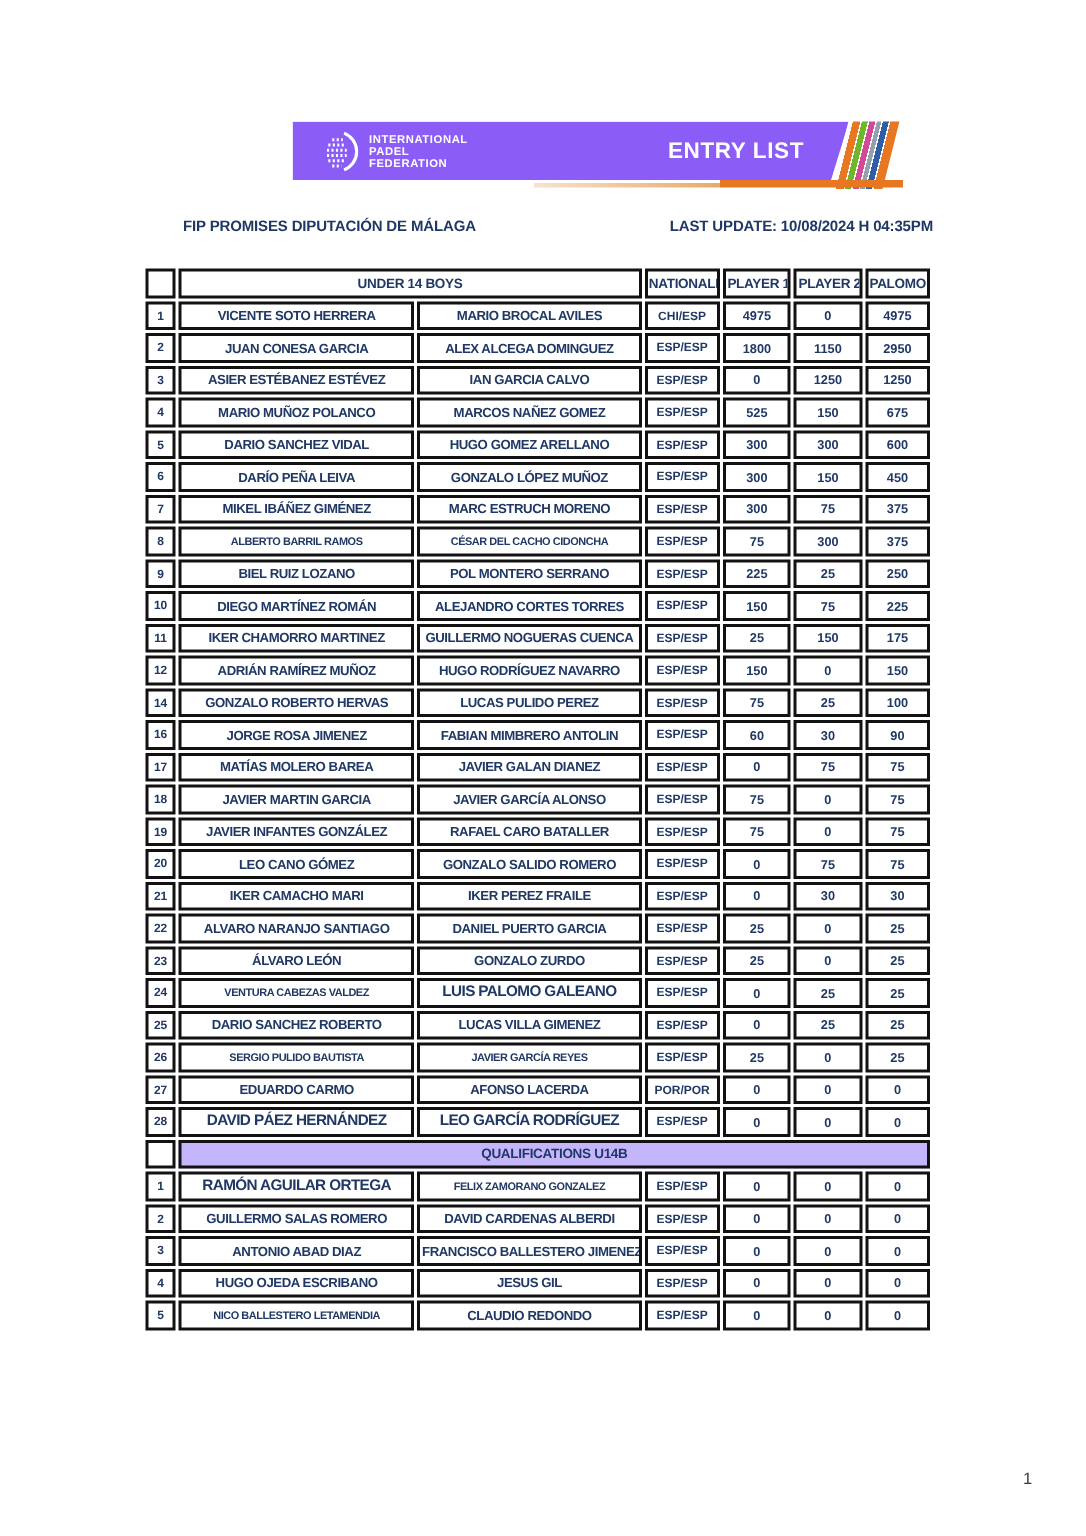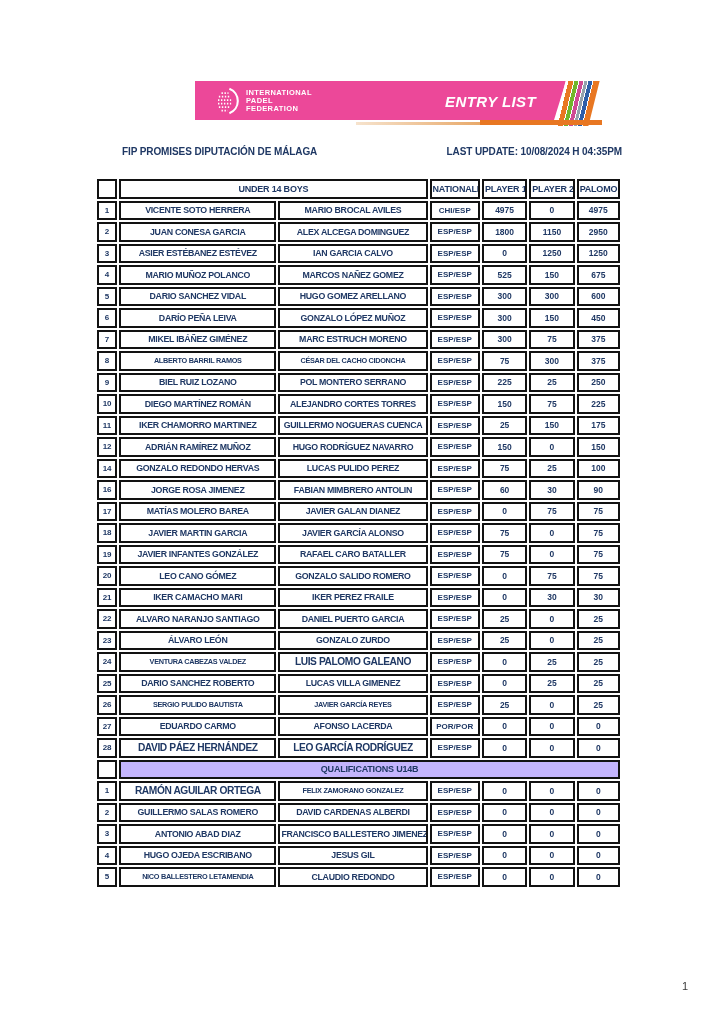--- a/index.html
+++ b/index.html
@@ -1,27 +1,27 @@
 <!DOCTYPE html>
 <html><head>
 <meta charset="utf-8">
 <style>
   html,body{margin:0;padding:0;}
   body{background:#888;font-family:"Liberation Sans",sans-serif;}
   .page{position:relative;width:724px;height:1024px;background:#ffffff;margin:0 auto;overflow:hidden;}
 
   
-  .banner{position:absolute;left:195px;top:81px;width:371px;height:39px;background:#ec4899;
+  .banner{position:absolute;left:195px;top:81px;width:371px;height:39px;background:#8b5cf6;
           clip-path:polygon(0 0,100% 0,calc(100% - 12px) 100%,0 100%);
           display:flex;align-items:center;}
   .logo{display:flex;align-items:center;gap:7px;margin-left:16px;}
   .logo svg{display:block;}
   .logo-text{color:#fff;font-weight:bold;font-size:7.5px;line-height:8px;letter-spacing:.4px;}
   .entry-title{position:absolute;right:30px;top:50%;transform:translateY(-50%);
-               color:#fff;font-weight:800;font-style:italic;font-size:15px;letter-spacing:.4px;}
+               color:#fff;font-weight:800;font-size:15px;letter-spacing:.4px;}
   .stripes{position:absolute;left:560px;top:81px;width:34px;height:45px;transform:skewX(-14deg);
            background:linear-gradient(90deg,
              #ffffff 0 3px,#e87722 3px 8px,#ffffff 8px 9px,#70b62b 9px 13px,#ffffff 13px 14px,
              #d04a95 14px 18px,#ffffff 18px 19px,#93a1ad 19px 22px,#ffffff 22px 23px,
              #2e5ea8 23px 27px,#ffffff 27px 28px,#e87722 28px 34px);}
   .underbar-peach{position:absolute;left:356px;top:122px;width:124px;height:3px;
                   background:linear-gradient(90deg,#f6e3cd,#e8a96a);}
   .underbar-orange{position:absolute;left:480px;top:120px;width:122px;height:5px;background:#e87722;}
 
   
@@ -208,21 +208,21 @@
           <td class="rank">12</td>
           <td class="name">ADRIÁN RAMÍREZ MUÑOZ</td>
           <td class="name">HUGO RODRÍGUEZ NAVARRO</td>
           <td class="nat">ESP/ESP</td>
           <td class="num">150</td>
           <td class="num">0</td>
           <td class="num">150</td>
         </tr>
         <tr>
           <td class="rank">14</td>
-          <td class="name">GONZALO REDONDO HERVAS</td>
+          <td class="name">GONZALO ROBERTO HERVAS</td>
           <td class="name">LUCAS PULIDO PEREZ</td>
           <td class="nat">ESP/ESP</td>
           <td class="num">75</td>
           <td class="num">25</td>
           <td class="num">100</td>
         </tr>
         <tr>
           <td class="rank">16</td>
           <td class="name">JORGE ROSA JIMENEZ</td>
           <td class="name">FABIAN MIMBRERO ANTOLIN</td>

